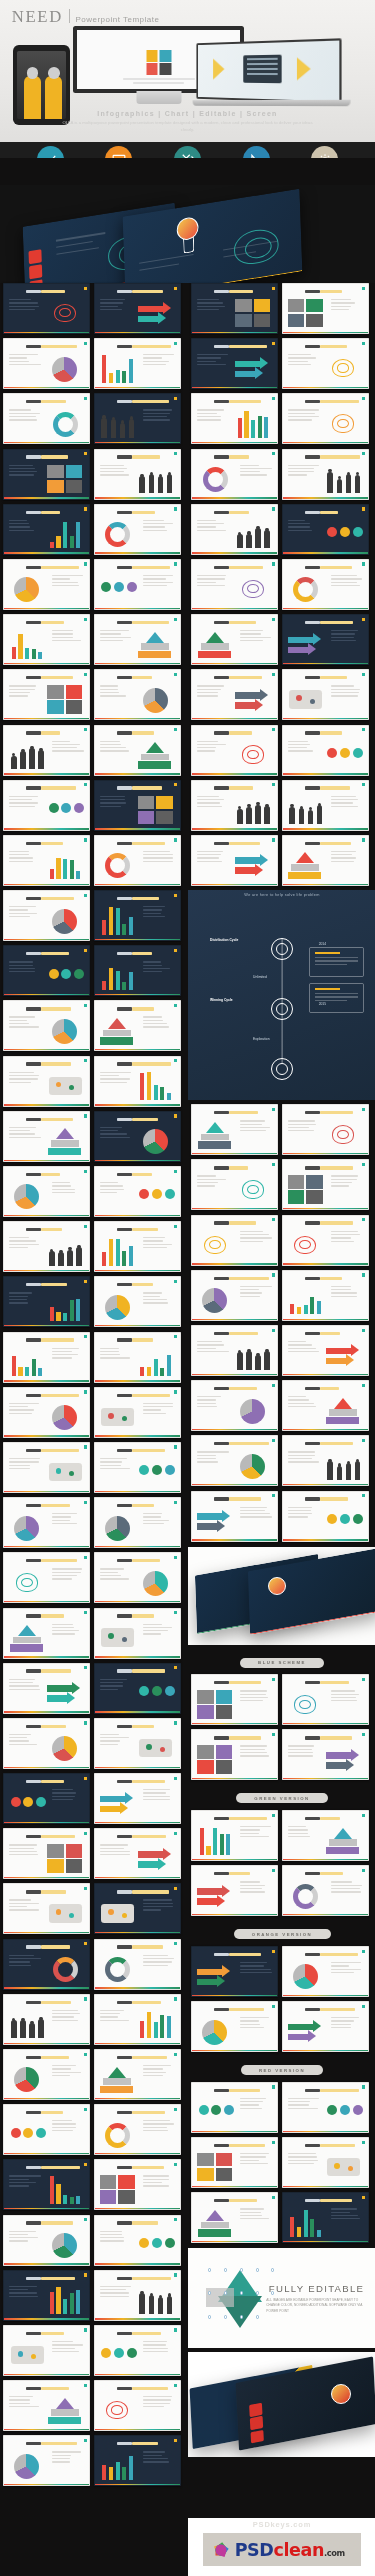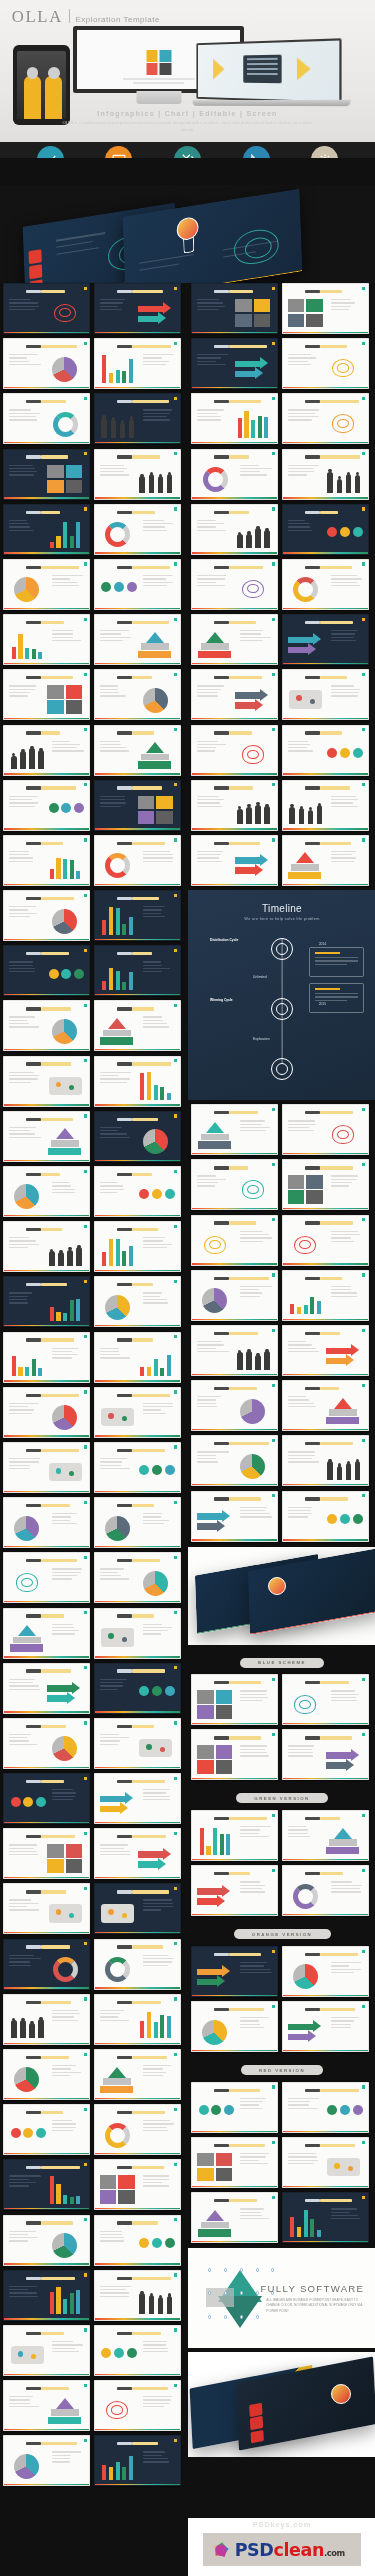--- a/index.html
+++ b/index.html
@@ -118,23 +118,23 @@
   .psd-text { font-family:"DejaVu Sans", sans-serif; font-size:17.5px; font-weight:bold; letter-spacing:-0.4px; margin-left:1.7px; }
   .psd-text .p{color:#1e3a8a;}
   .psd-text .k{color:#d81b1b;} .psd-text .dot{color:#333; font-size:8.3px;}
   .wm-ghost { position:absolute; left:0; top:1.7px; width:188px; text-align:center; font-size:7.5px; letter-spacing:0.8px; color:#e3e1dd; font-weight:bold; }
 </style>
 </head>
 <body>
 
 <div class="hero">
   <div class="hero-title">
-    <span class="olla">OLLA</span>
+    <span class="olla">NEED</span>
     <span class="bar"></span>
-    <span class="sub">Exploration Template</span>
+    <span class="sub">Powerpoint Template</span>
   </div>
 
   <div class="devices">
     <div class="tablet">
       <div class="tablet-scr">
         <div class="tab-fig l"></div>
         <div class="tab-fig r"></div>
       </div>
     </div>
 
@@ -2118,21 +2118,20 @@
           </div>
           <div style="position: absolute; left: 5px; top: 13.3px; width: 37px; height: 32px;">
             <div style="position:absolute;left:8.3px;top:3.3px;width:0;height:0;border-left:9.2px solid transparent;border-right:9.2px solid transparent;border-bottom:11px solid #e84a3f"></div>
             <div style="position:absolute;left:3.3px;top:15px;width:28px;height:6.7px;background:#c2c2c2"></div>
             <div style="position:absolute;left:0.8px;top:22.5px;width:33px;height:7.5px;background:#f0b323"></div>
           </div>
         </div>
       </div>
       <div style="margin: 0px -3.3px 4.2px;">
         <div class="timeline-slide">
-          <div class="tlh">Timeline</div>
           <div class="tls">We are here to help solve life problem</div>
           <div class="tl-stem" style="top:48px;height:125px"></div>
           <div class="tl-node" style="top:48px"></div>
           <div class="tl-node" style="top:108px"></div>
           <div class="tl-node" style="top:168px"></div>
           <div class="tl-lbl" style="left:22px;top:48px;font-weight:bold;color:#fff">Distribution Cycle</div>
           <div class="tl-lbl" style="right:50px;top:52px">2014</div>
           <div class="tl-lbl" style="left:22px;top:108px;font-weight:bold;color:#fff">Winning Cycle</div>
           <div class="tl-lbl" style="right:50px;top:112px">2015</div>
           <div class="tl-lbl" style="left:65px;top:85px">Unlimited</div>
@@ -2797,21 +2796,21 @@
             <div class="handle" style="left:5px;top:28px"></div>
             <div class="handle" style="left:21px;top:28px"></div>
             <div class="handle" style="left:37px;top:28px"></div>
             <div class="handle" style="left:53px;top:28px"></div>
             <div class="handle" style="left:68px;top:28px"></div>
             <div class="handle" style="left:5px;top:52px"></div>
             <div class="handle" style="left:21px;top:52px"></div>
             <div class="handle" style="left:37px;top:52px"></div>
             <div class="handle" style="left:53px;top:52px"></div>
           </div>
-          <div class="ed-title">FULLY SOFTWARE</div>
+          <div class="ed-title">FULLY EDITABLE</div>
           <div class="ed-desc">ALL IMAGES ARE EDITABLE POWERPOINT SHAPE, EASY TO CHANGE COLOR, NO NEED ADDITIONAL SOFTWARE ONLY VIA POWER POINT</div>
         </div>
       </div>
       <div style="margin: 3.3px -3.3px 0px;">
         <div class="bigmock" style="height:105px;background:#fff">
           <div class="bm-card" style="left:1.7px;top:25px;width:125px;height:60px;transform:rotate(-11deg) skewX(-8deg);background:linear-gradient(135deg,#17304a 60%,#e8b21f 60%)"></div>
           <div class="bm-card" style="left:48px;top:18.3px;width:140px;height:67px;transform:rotate(-11deg) skewX(-8deg);background:linear-gradient(135deg,#1b2836,#101a24)"></div>
           <div style="position:absolute;left:62px;top:52px;transform:rotate(-11deg) skewX(-8deg)">
             <div style="width:13.3px;height:11.7px;background:#d9332b;border-radius:1.7px;margin-bottom:1.7px"></div>
             <div style="width:13.3px;height:11.7px;background:#d9332b;border-radius:1.7px;margin-bottom:1.7px"></div>

